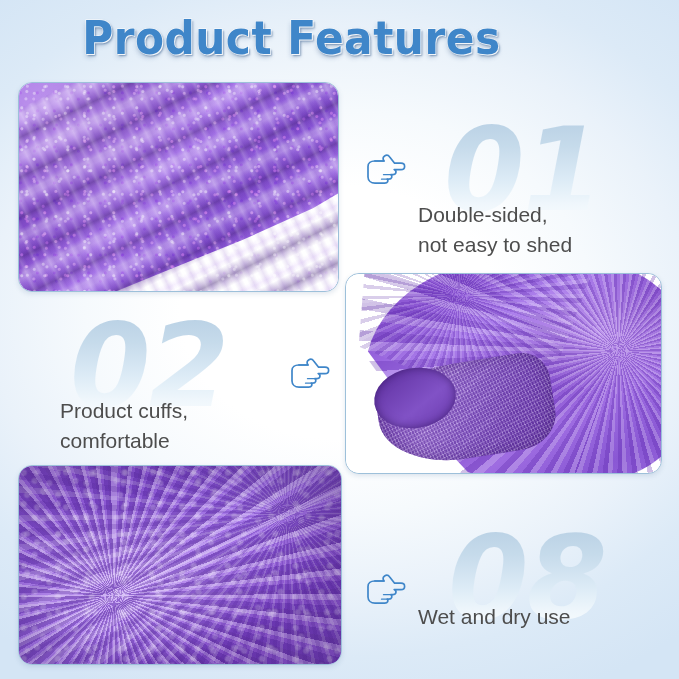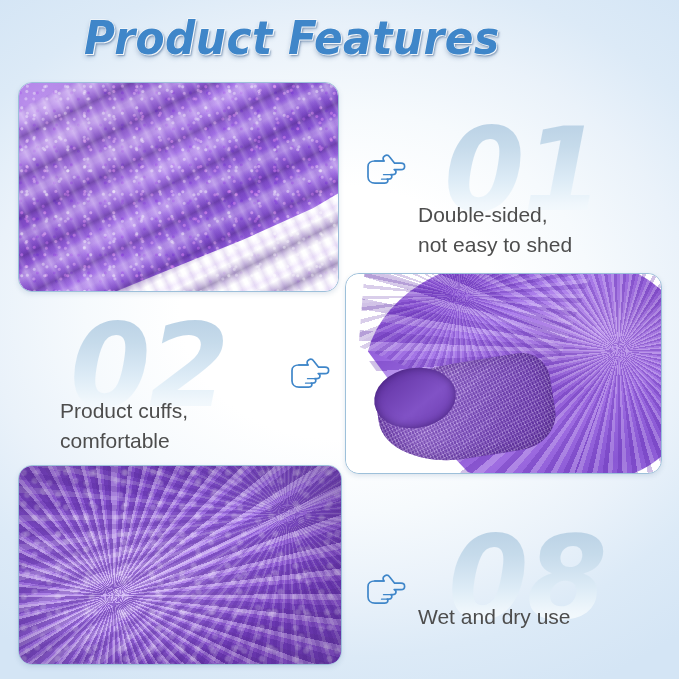--- a/index.html
+++ b/index.html
@@ -29,21 +29,20 @@
   }
 
   
   .title-wrap {
     position: absolute;
     left: 0;
     top: 12px;
     width: 583px;
     text-align: center;
     height: 58px;
-    font-style: italic;
   }
   .title {
     display: inline-block;
     font-family: "DejaVu Sans", sans-serif;
     font-weight: bold;
     font-size: 46px;
     line-height: 52px;
     letter-spacing: 0.5px;
     color: #3f86c9;
     transform: scaleX(0.92);

